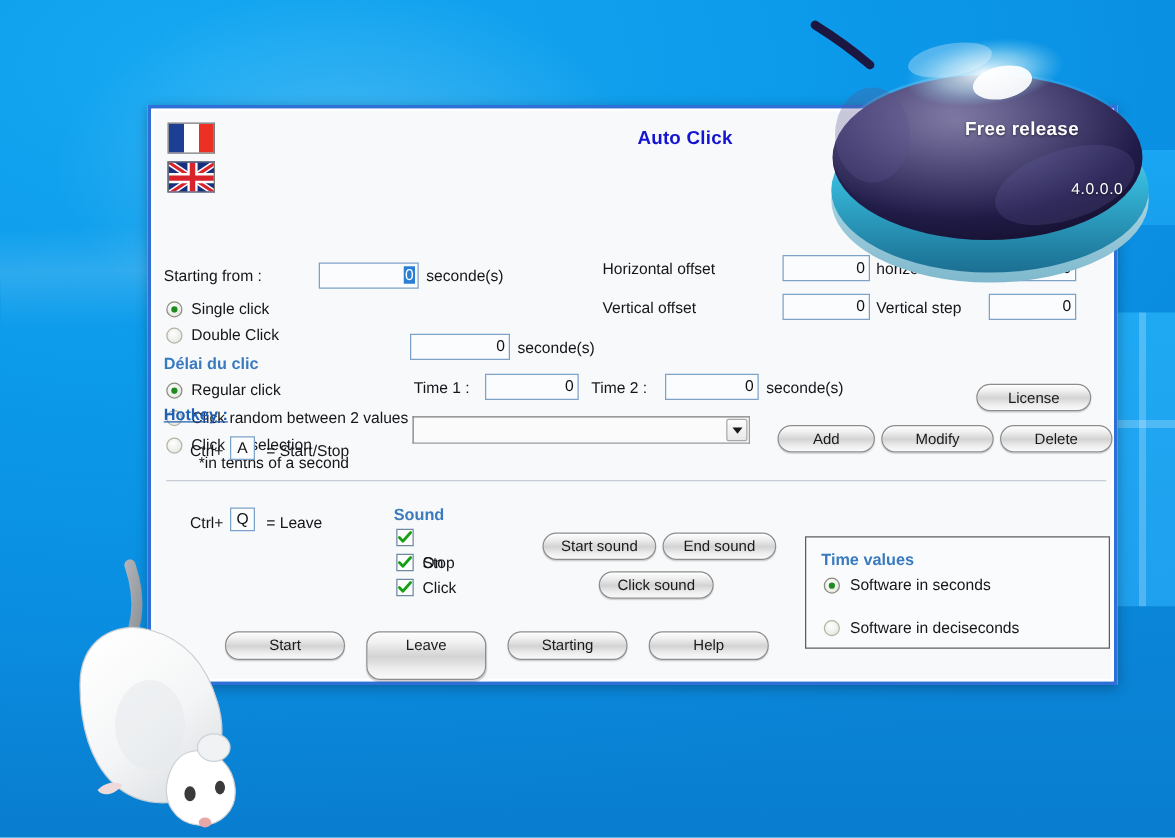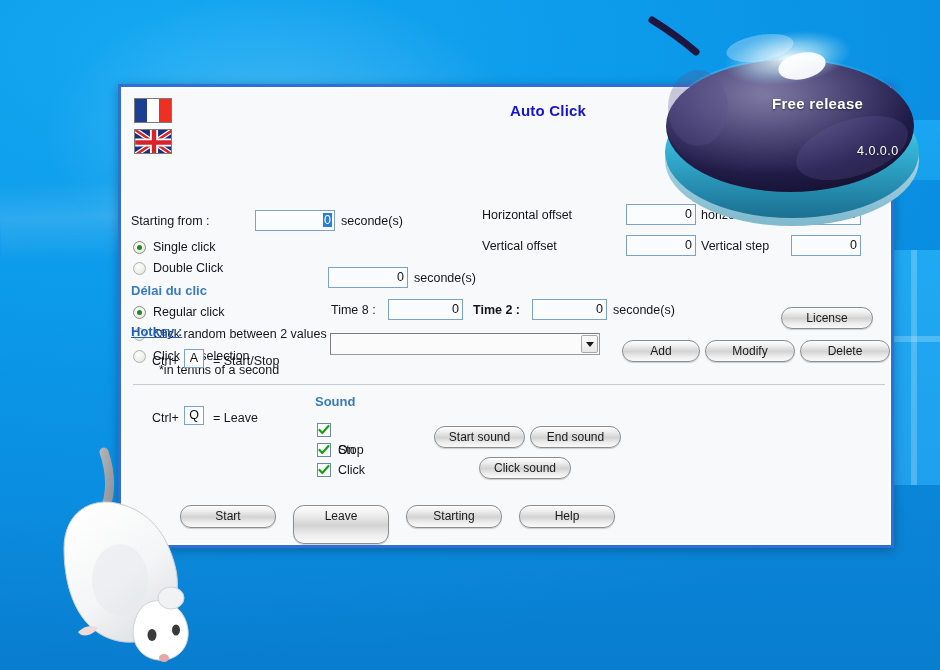--- a/index.html
+++ b/index.html
@@ -213,23 +213,23 @@
           <i></i>
         </div>
     <div class="lbl" style="left:30px; top:238px;">Click random between 2 values</div>
 
     <div class="radio" style="left:10px; top:261px;">
           <i></i>
         </div>
     <div class="lbl" style="left:30px; top:260px;">Click by selection</div>
     <div class="lbl" style="left:36px; top:274px;">*in tenths of a second</div>
 
-    <div class="lbl" style="left:208px; top:214px;">Time 8 :</div>
+    <div class="lbl" style="left:208px; top:214px;">Time 1 :</div>
     <div class="txtbox" style="left:265px; top:210px; width:75px;">0</div>
-    <div class="lbl" style="left:350px; top:214px;font-weight:bold;">Time 2 :</div>
+    <div class="lbl" style="left:350px; top:214px;">Time 2 :</div>
     <div class="txtbox" style="left:409px; top:210px; width:75px;">0</div>
     <div class="lbl" style="left:490px; top:214px;">seconde(s)</div>
 
     <div class="combo" style="left:207px; top:244px; width:270px;">
       <div class="arrowbtn">
             <b></b>
           </div>
     </div>
 
     <div class="lbl" style="left:359px; top:119px;">Horizontal offset</div>
@@ -252,21 +252,21 @@
     <div id="hotkeyTitle">Hotkey :</div>
 
     <div class="lbl" style="left:29px; top:265px;">Ctrl+</div>
     <div class="keybox" style="left:61px; top:260px;">A</div>
     <div class="lbl" style="left:90px; top:265px;">= Start/Stop</div>
 
     <div class="lbl" style="left:29px; top:322px;">Ctrl+</div>
     <div class="keybox" style="left:61px; top:317px;">Q</div>
     <div class="lbl" style="left:90px; top:322px;">= Leave</div>
 
-    <div class="lbl lbl-blue" style="left:192px; top:305px;">Sound</div>
+    <div class="lbl lbl-blue" style="left:192px; top:315px;">Sound</div>
 
     <div class="chk" style="left:194px; top:334px;">
       <svg width="12" height="12" viewBox="0 0 12 12">
         <path d="M1.5,6 L4.3,9 L10.5,2" fill="none" stroke="#15a015" stroke-width="2.2" stroke-linecap="round" stroke-linejoin="round"></path>
       </svg>
     </div>
     <div class="lbl" style="left:215px; top:334px;margin-top:20px;">On</div>
 
     <div class="chk" style="left:194px; top:354px;">
       <svg width="12" height="12" viewBox="0 0 12 12">
@@ -279,20 +279,31 @@
       <svg width="12" height="12" viewBox="0 0 12 12">
         <path d="M1.5,6 L4.3,9 L10.5,2" fill="none" stroke="#15a015" stroke-width="2.2" stroke-linecap="round" stroke-linejoin="round"></path>
       </svg>
     </div>
     <div class="lbl" style="left:215px; top:374px;">Click</div>
 
     <div class="pill" style="left:311px; top:337px; width:91px;">Start sound</div>
     <div class="pill" style="left:407px; top:337px; width:91px;">End sound</div>
     <div class="pill" style="left:356px; top:368px; width:92px;">Click sound</div>
 
+    <div id="timeBox">
+      <div class="lbl lbl-blue" style="left:12px; top:10px;">Time values</div>
+      <div class="radio on" style="left:14px; top:32px;">
+            <i></i>
+          </div>
+      <div class="lbl" style="left:35px; top:31px;">Software in seconds</div>
+      <div class="radio" style="left:14px; top:66px;">
+            <i></i>
+          </div>
+      <div class="lbl" style="left:35px; top:65px;">Software in deciseconds</div>
+    </div>
 
     <div class="pill" style="left:57px; top:416px; width:96px; height:23px; line-height:21px;">Start</div>
     <div class="pill" style="left:170px; top:416px; width:96px; height:39px; line-height:21px;">Leave</div>
     <div class="pill" style="left:283px; top:416px; width:96px; height:23px; line-height:21px;">Starting</div>
     <div class="pill" style="left:396px; top:416px; width:96px; height:23px; line-height:21px;">Help</div>
 
   </div>
  </div>
 </div>
 

